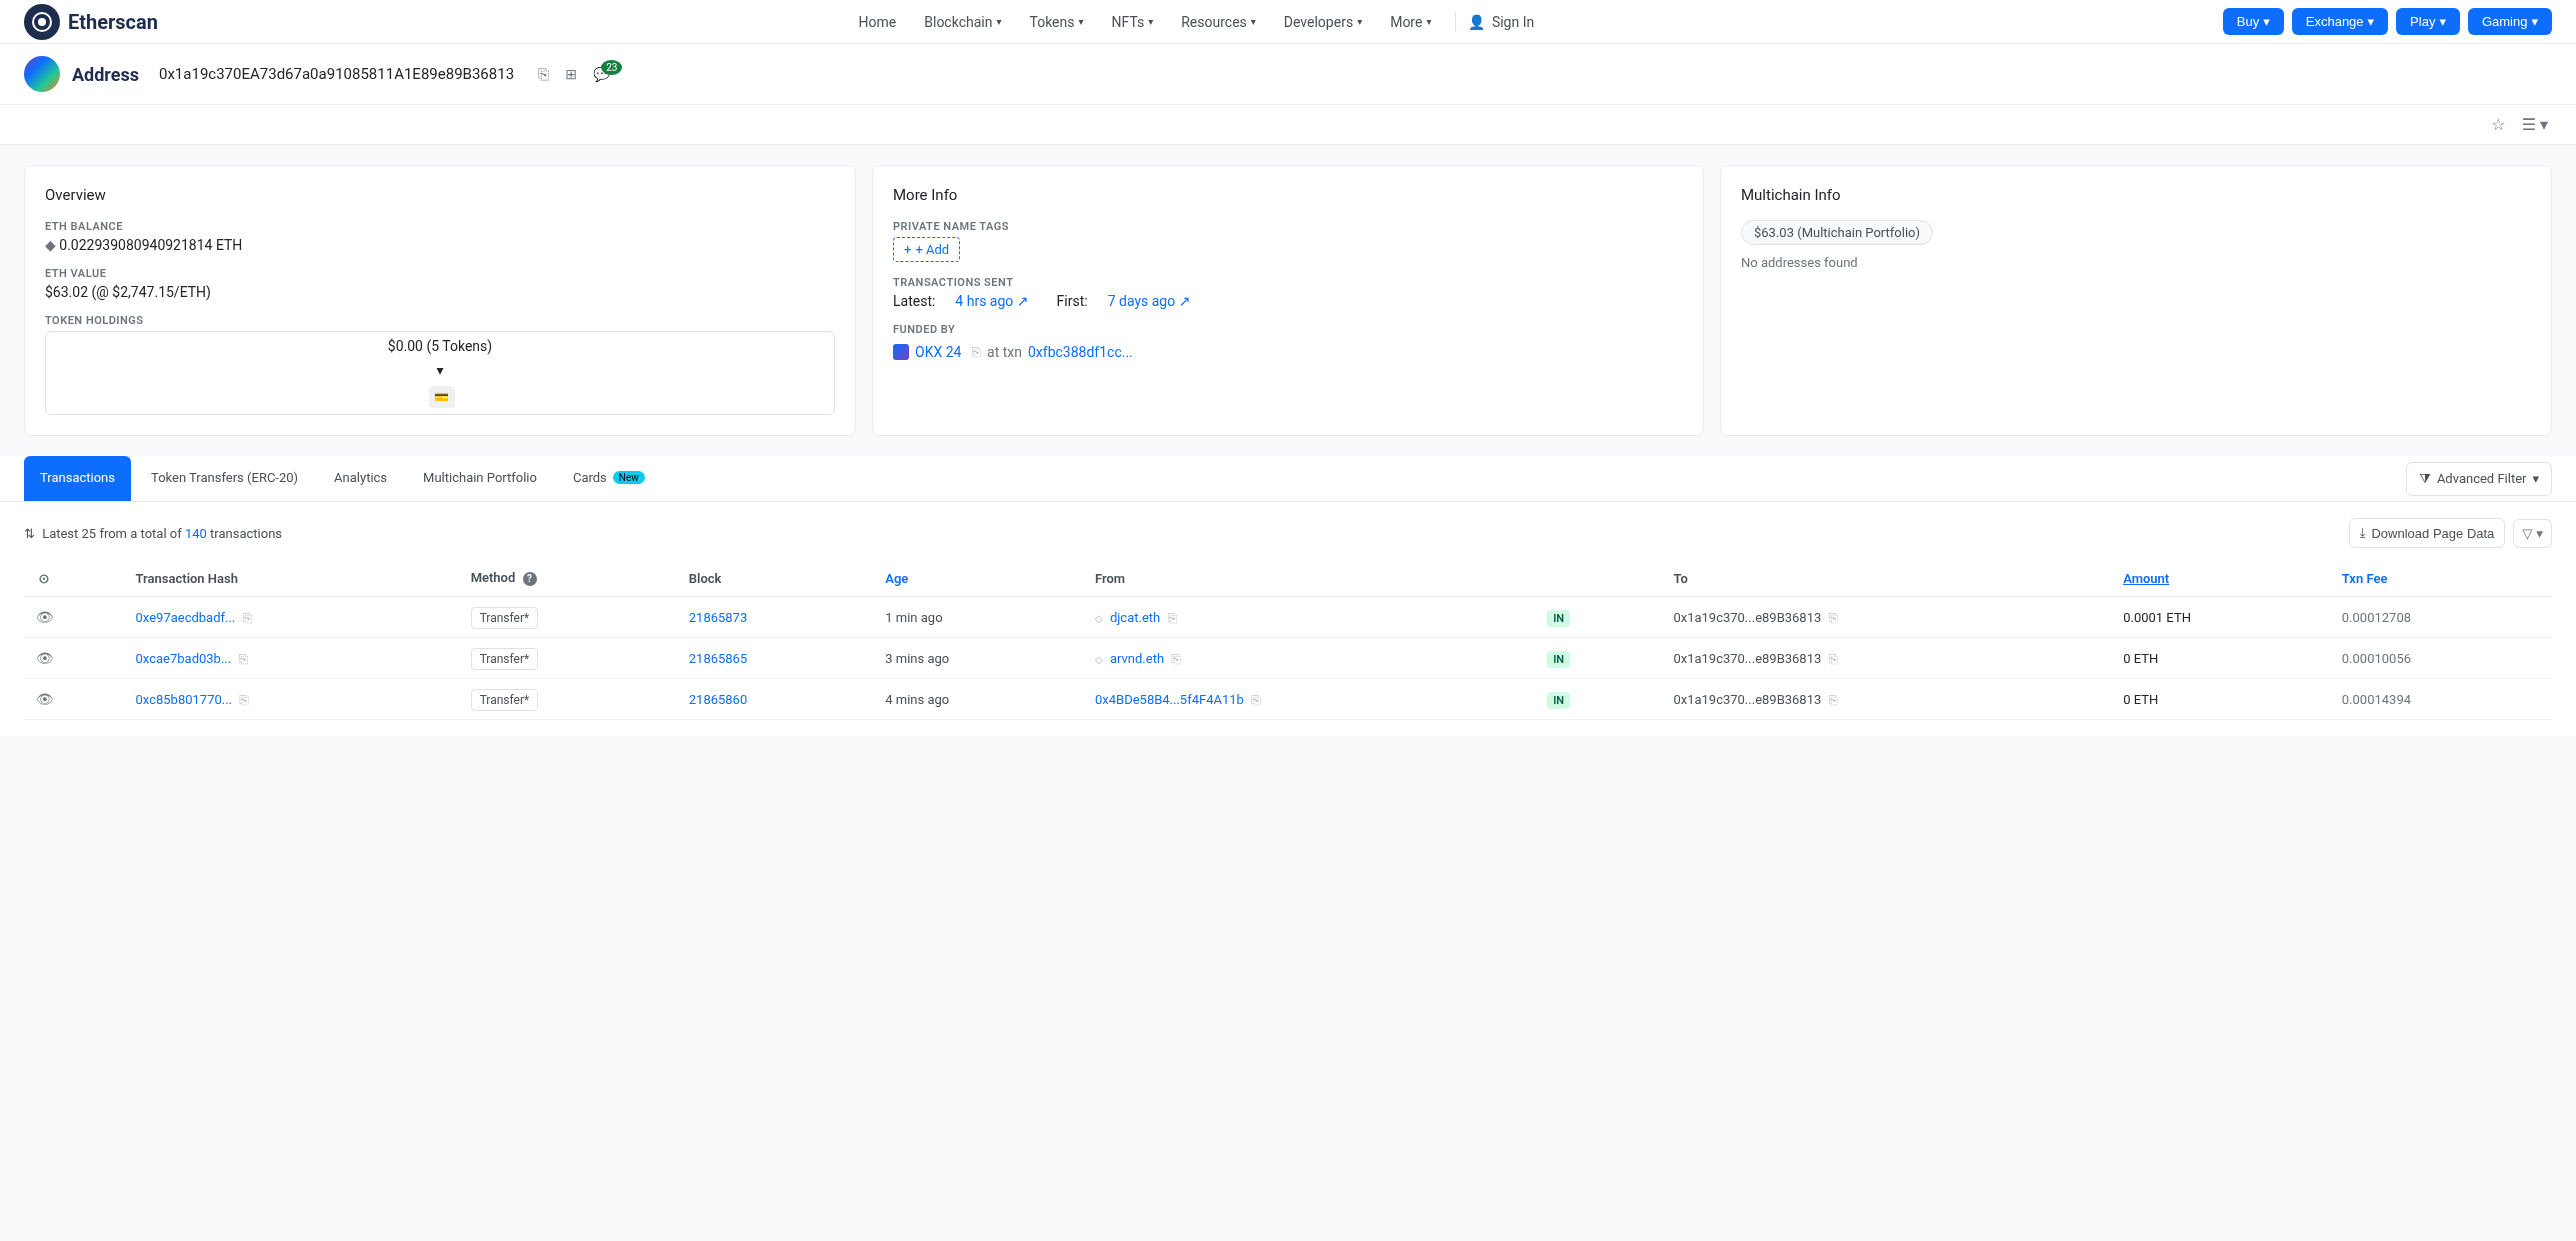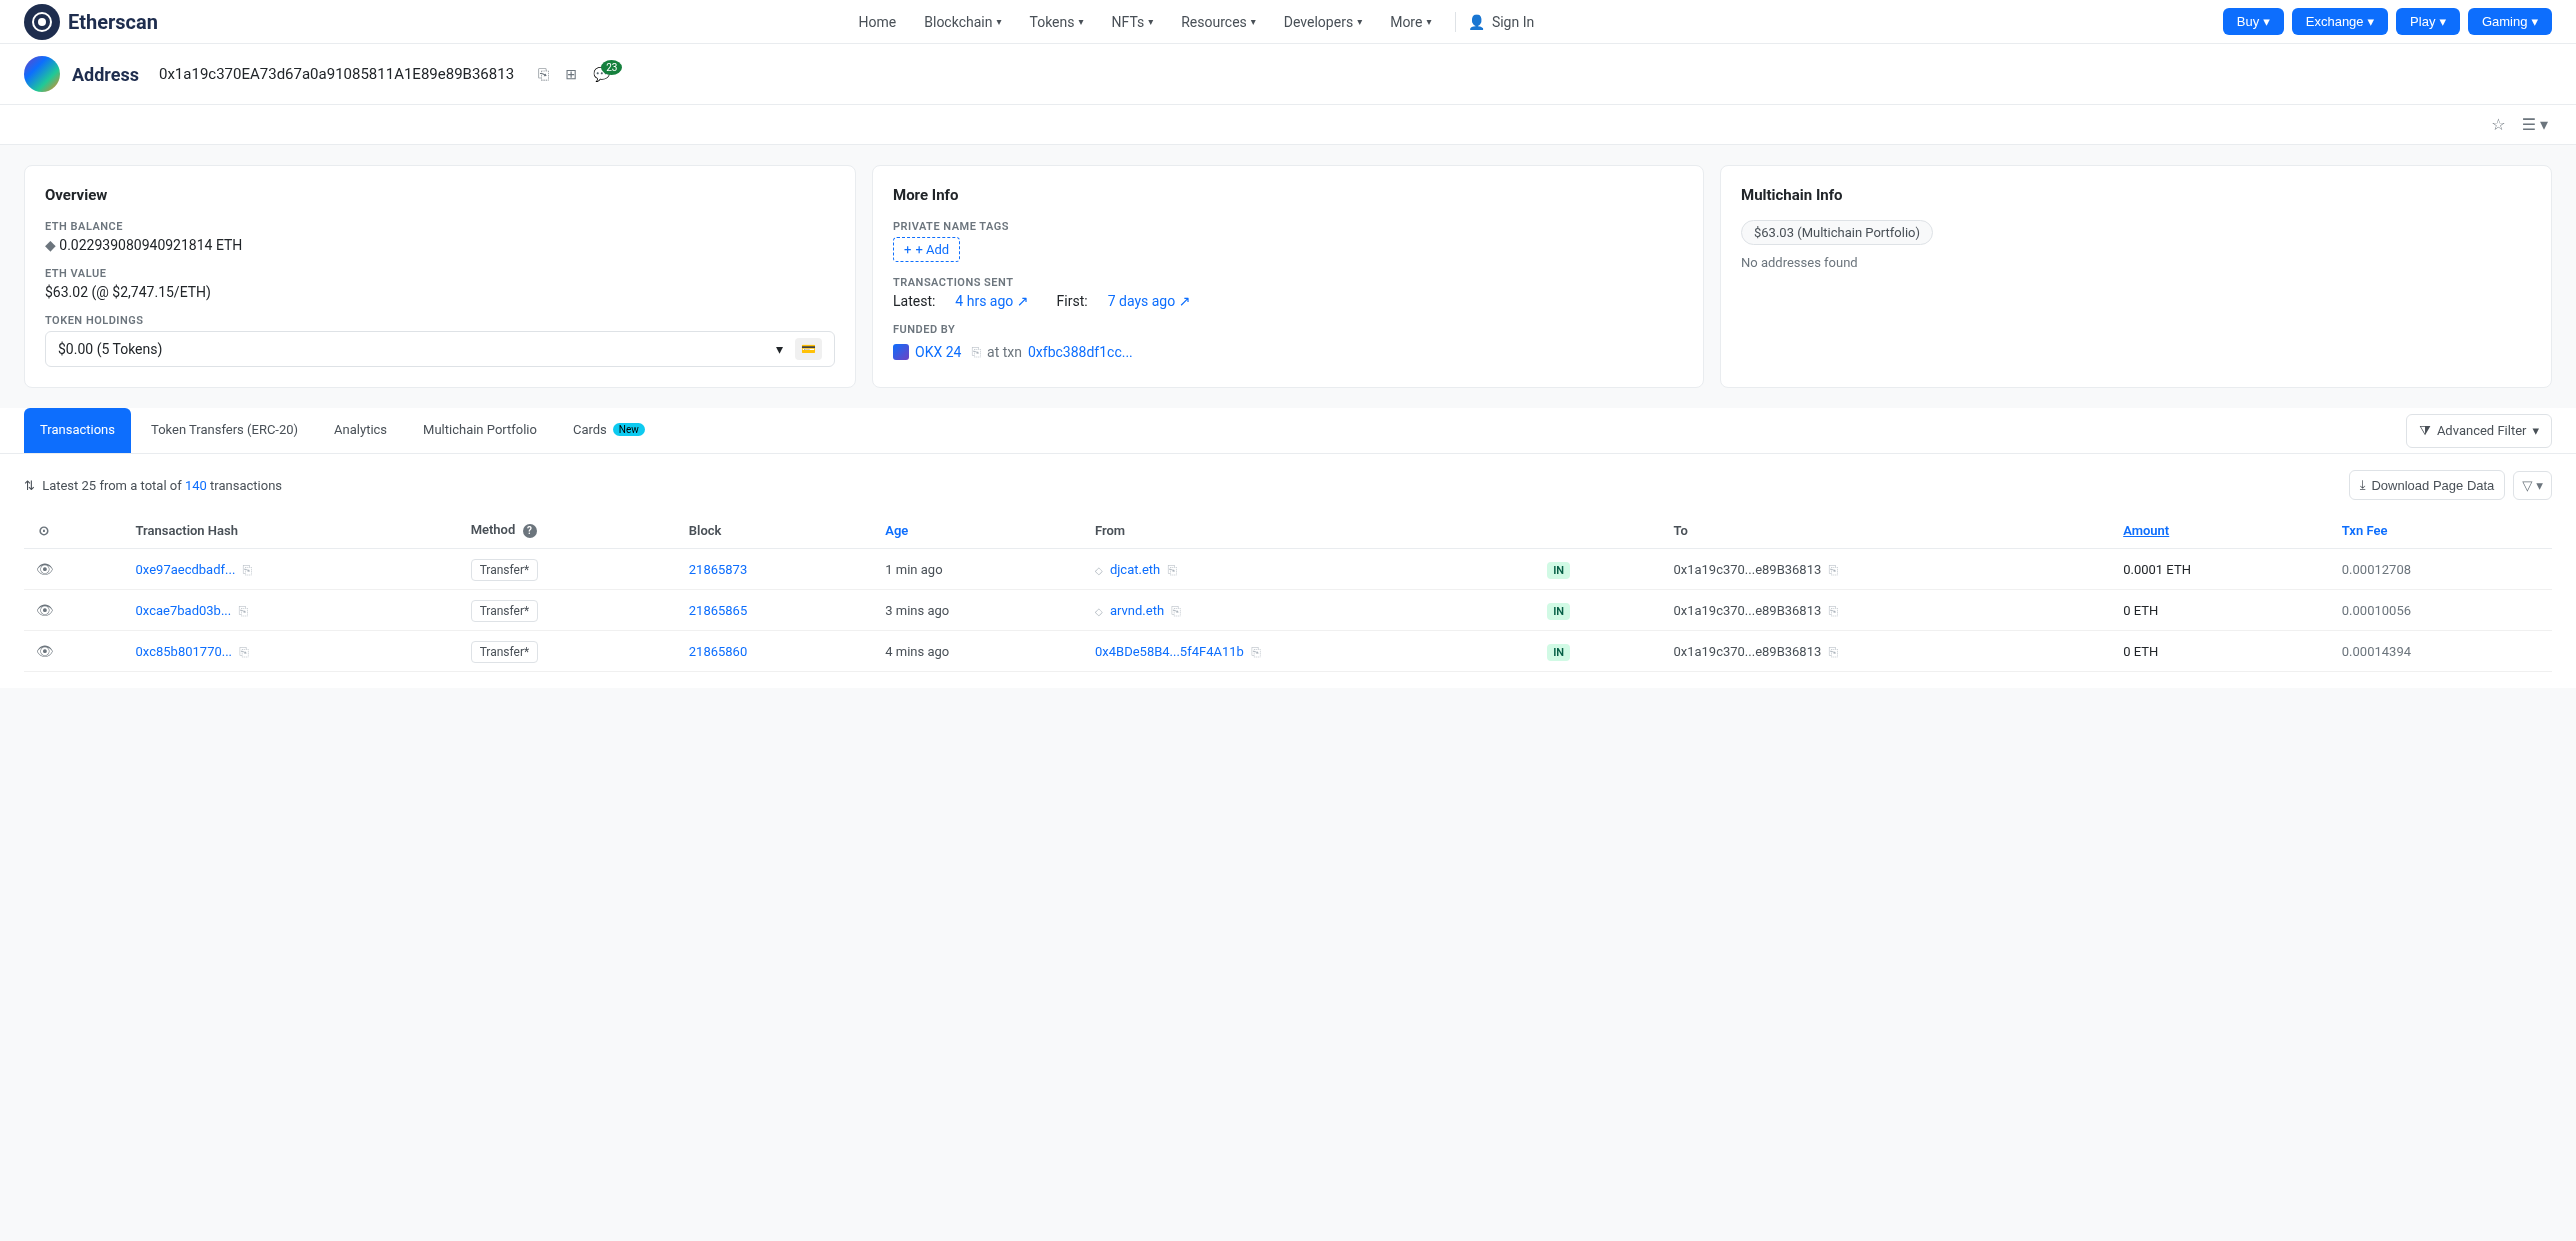--- a/index.html
+++ b/index.html
@@ -27,24 +27,24 @@
     .badge-red { background: #15803d; color: white; border-radius: 50%; font-size: 10px; padding: 2px 5px; }
     .address-right { display: flex; align-items: center; gap: 8px; }
 
     
     .actions-bar { background: #fff; padding: 6px 24px 6px; display: flex; justify-content: flex-end; gap: 8px; border-bottom: 1px solid #e9ecef; }
     .action-icon { font-size: 16px; color: #6c757d; cursor: pointer; padding: 4px; }
 
     
     .info-panels { display: grid; grid-template-columns: 1fr 1fr 1fr; gap: 16px; padding: 20px 24px; }
     .panel { background: #fff; border: 1px solid #e9ecef; border-radius: 8px; padding: 20px; }
-    .panel-title { font-weight: 700; font-size: 15px; margin-bottom: 16px; color: #212529; }
+    .panel-title { font-weight: 400; font-size: 15px; margin-bottom: 16px; color: #212529; }
     .panel-label { font-size: 11px; font-weight: 600; color: #6c757d; text-transform: uppercase; letter-spacing: 0.5px; margin-bottom: 4px; }
     .panel-value { font-size: 14px; color: #212529; margin-bottom: 14px; }
-    .token-selector { display: flex; align-items: center; gap: 8px; border: 1px solid #dee2e6; border-radius: 6px; padding: 6px 12px; cursor: pointer; }
+    .token-selector { display: flex; align-items: center; gap: 8px; border: 1px solid #dee2e6; border-radius: 6px; padding: 6px 12px; cursor: pointer; flex-direction: column; }
     .token-selector-text { flex: 1; color: #212529; }
     .private-tag-btn { display: flex; align-items: center; gap: 4px; color: #0d6efd; cursor: pointer; font-size: 13px; border: 1px dashed #0d6efd; border-radius: 4px; padding: 4px 10px; width: fit-content; }
     .txn-sent-row { display: flex; gap: 20px; }
     .txn-link { color: #0d6efd; cursor: pointer; }
     .funded-row { display: flex; align-items: center; gap: 6px; margin-top: 8px; }
     .funded-avatar { width: 16px; height: 16px; border-radius: 3px; background: linear-gradient(135deg, #0d6efd, #6f42c1); }
     .multichain-badge { background: #f8f9fa; border: 1px solid #dee2e6; border-radius: 20px; padding: 4px 12px; font-size: 13px; color: #495057; display: inline-block; margin-bottom: 10px; }
     .no-addr { color: #6c757d; font-size: 13px; }
 
     

